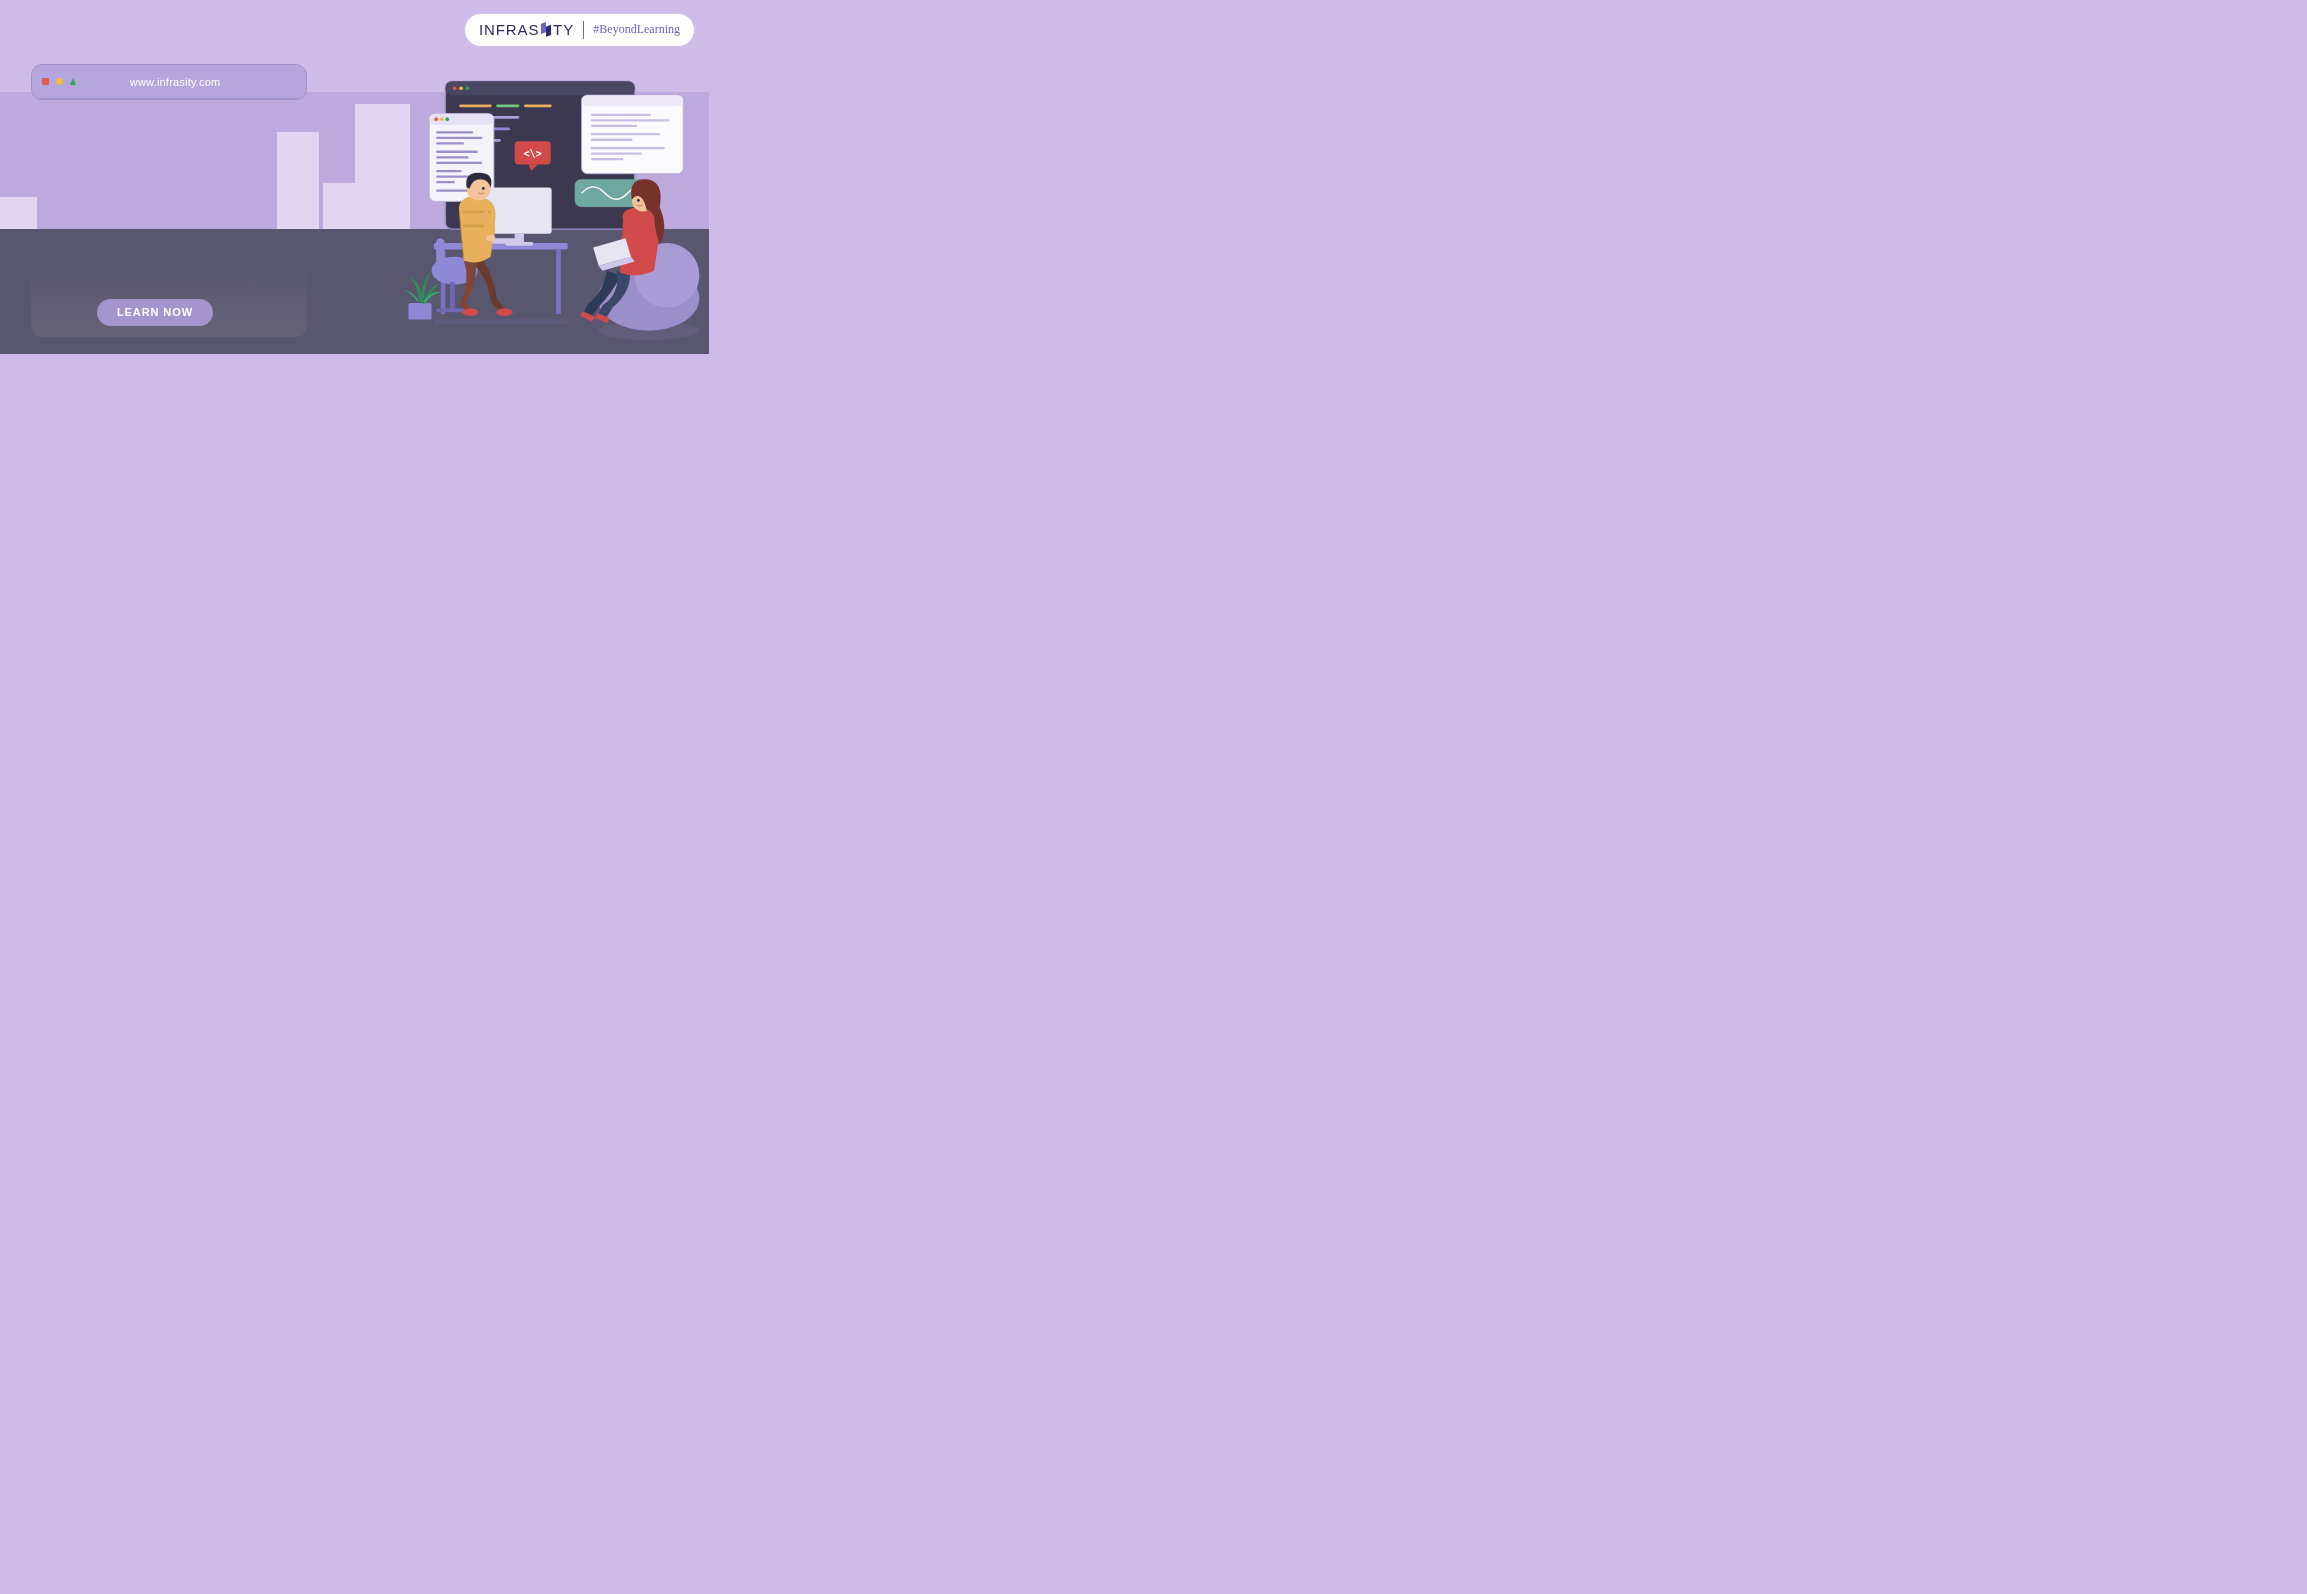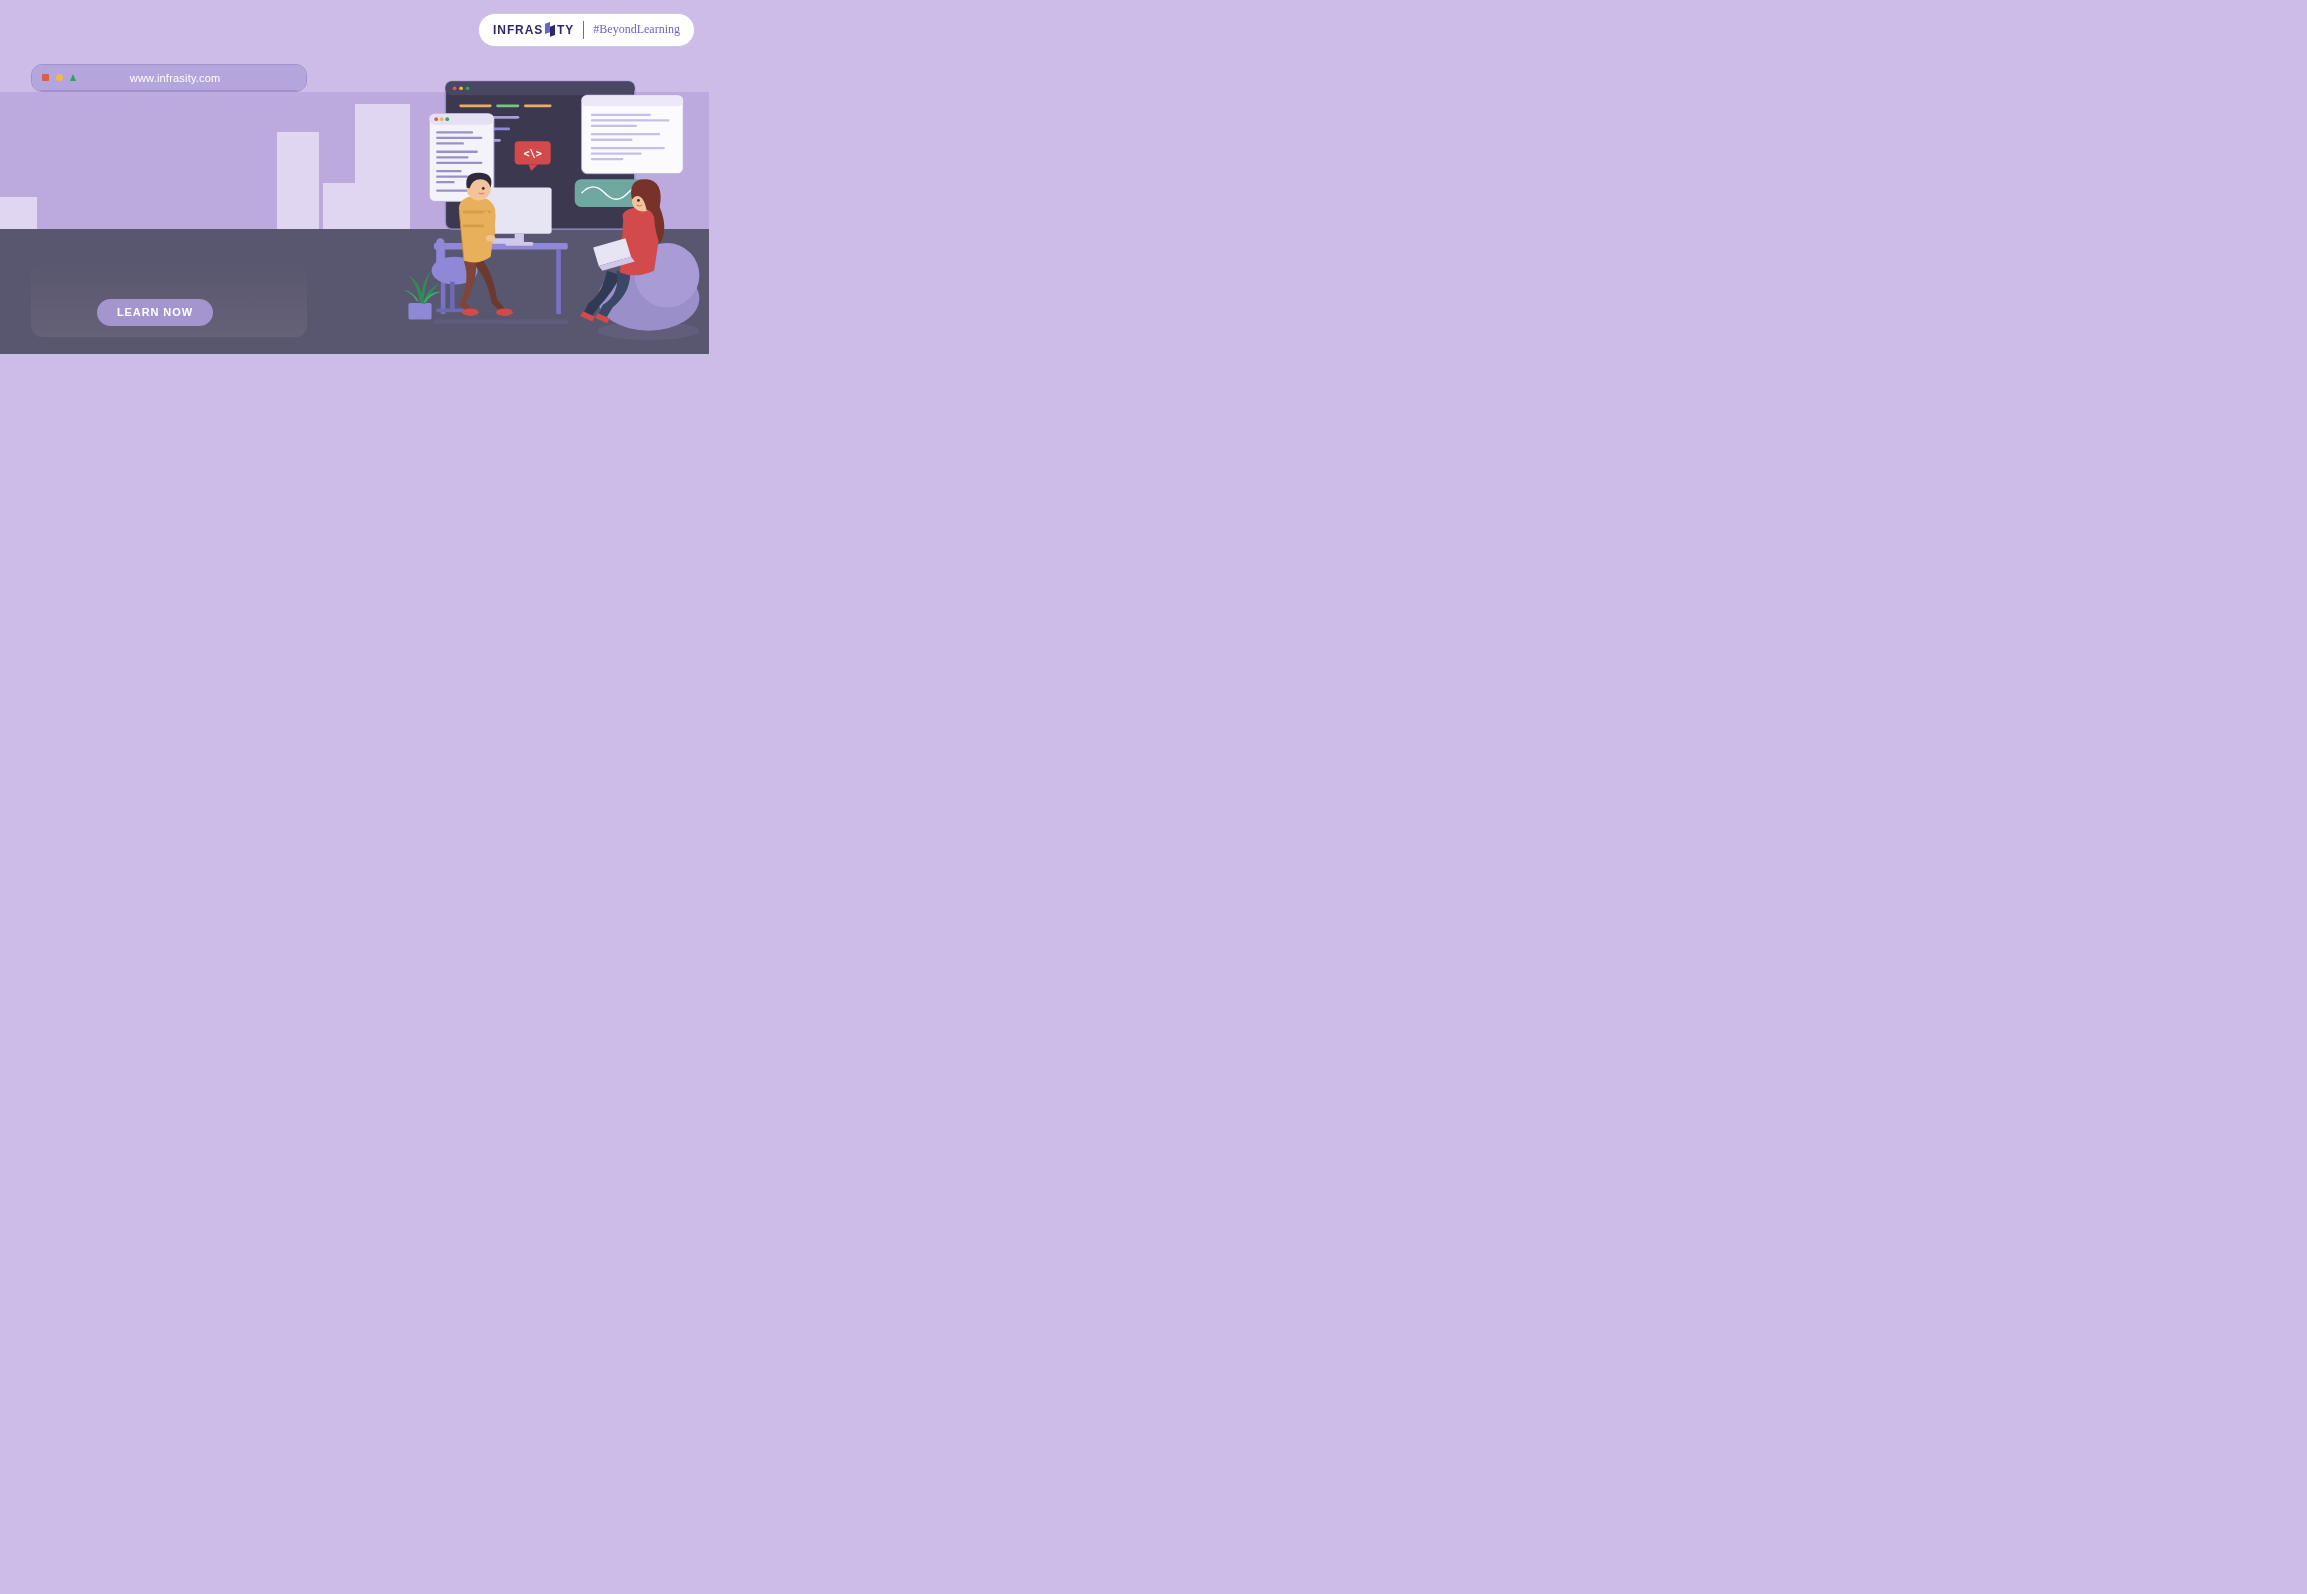--- a/index.html
+++ b/index.html
@@ -41,23 +41,23 @@
     top: 13px; right: 14px;
     background: #FFFFFF;
     border: 0.5px solid #CFC3E7;
     border-radius: 18.5px;
     padding: 6.5px 14px;
     display: flex;
     align-items: center;
     gap: 9.2px;
   }
   .logo-badge .brand {
-    font-weight: 700;
+    font-weight: 400;
     letter-spacing: 0.9px;
-    font-size: 12px;
+    font-size: 15px;
     color: #2D2A66;
     display: flex;
     align-items: center;
   }
   .logo-badge .brand .logomark {
     display: inline-flex; align-items: center; justify-content: center;
     margin: 0 0.9px;
   }
   .logo-badge .divider {
     width: 0.9px; height: 18.5px; background: #6A64C9;
@@ -73,21 +73,21 @@
   .card {
     position: absolute;
     left: 31px; top: 64px;
     width: 276px;
     background: #F9F5D1;
     border: 0.9px solid #9F91C9;
     border-radius: 11px;
     overflow: hidden;
   }
   .card .titlebar {
-    height: 26px;
+    height: 34px;
     background: #B4A5DC;
     display: flex;
     align-items: center;
     padding: 0 10px;
     gap: 6.5px;
     border-bottom: 0.9px solid #9F91C9;
   }
   .tb-dot { width: 7.4px; height: 7.4px; }
   .dot-red { background:#E25C4A; border-radius:0.9px; }
   .dot-yellow { background:#F2B843; border-radius:50%; }

